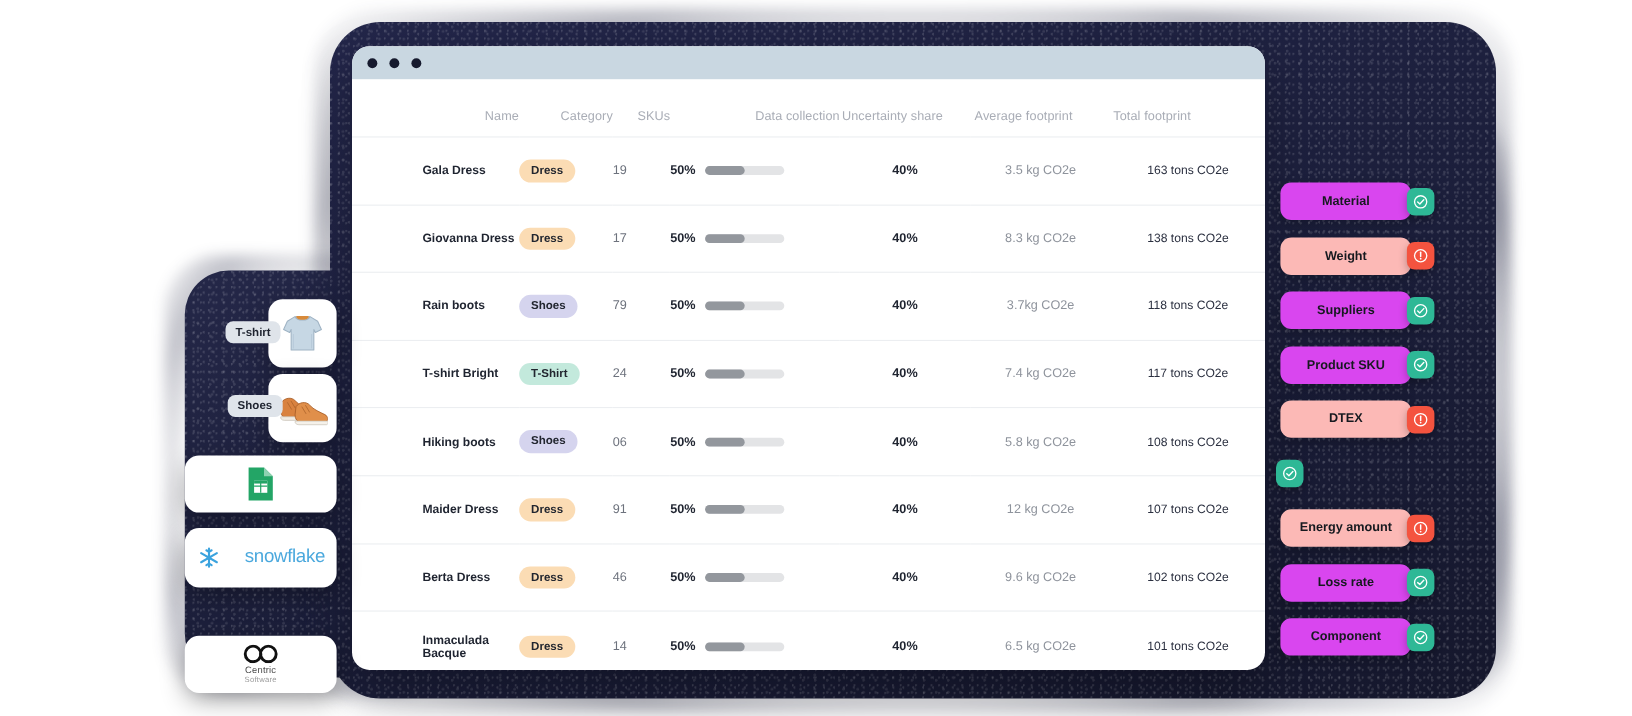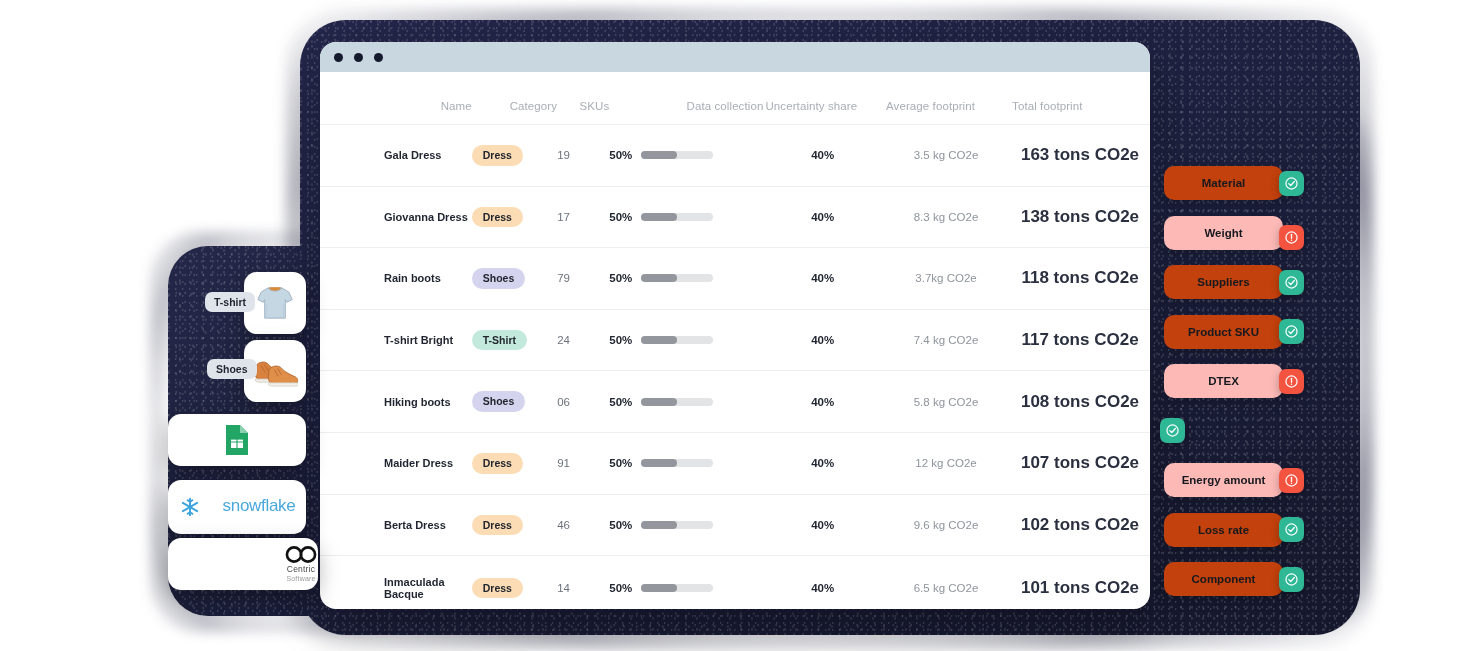--- a/index.html
+++ b/index.html
@@ -123,54 +123,54 @@
 
   .sku { font-size: 11.5px; color: #6d727d; font-weight: 400; }
 
   .dc { display: flex; align-items: center; gap: 9px; }
   .dc-label { font-size: 11.5px; font-weight: 700; color: #1f2430; }
   .track { flex: 1; height: 8px; border-radius: 4px; background: #e3e4e6; position: relative; max-width: 72px; }
   .fill  { position: absolute; left:0; top:0; bottom:0; border-radius: 4px; background: #93979d; }
 
   .unc { font-size: 11.5px; font-weight: 700; color: #1f2430; }
   .avg { font-size: 11.5px; color: #8e939c; font-weight: 400; }
-  .tot { font-size: 17px; color: #2b3040; font-weight: 700; }
+  .tot { font-size: 11px; color: #2b3040; font-weight: 400; }
 
   
   .lcard {
     position: absolute; background: #fff; border-radius: 13px;
     box-shadow: 0 8px 22px rgba(0,0,0,.30);
     display: flex; align-items: center; justify-content: center;
   }
   #lc-tshirt { left: 244px; top: 272px; width: 62px; height: 62px; }
   #lc-shoes  { left: 244px; top: 340px; width: 62px; height: 62px; }
   #lc-sheets { left: 168px; top: 414px; width: 138px; height: 52px; }
   #lc-snow   { left: 168px; top: 480px; width: 138px; height: 54px; }
-  #lc-centric{ left: 168px; top: 538px; width: 150px; height: 52px; justify-content: flex-end; }
+  #lc-centric{ left: 168px; top: 578px; width: 138px; height: 52px; }
 
   .chip {
     position: absolute; background: #dfe4ea; color: #1f2430;
     font-size: 10.5px; font-weight: 600; padding: 4px 9px; border-radius: 7px;
     white-space: nowrap;
   }
   #chip-tshirt { left: 205px; top: 292px; }
   #chip-shoes  { left: 207px; top: 359px; }
 
   
   .pill-row {
     position: absolute; display: flex; align-items: center;
     left: 1164px; width: 140px; height: 34px;
   }
   .pill {
     flex: 1; height: 34px; border-radius: 10px;
     display: flex; align-items: center; justify-content: center;
     font-size: 11.5px; font-weight: 700; color: #16191f;
     box-shadow: 0 4px 12px rgba(0,0,0,.22);
   }
-  .pill.ok   { background: #c2410c; }
+  .pill.ok   { background: #d946ef; }
   .pill.warn { background: #fcb9b6; }
   .stat {
     width: 25px; height: 25px; border-radius: 7px; margin-left: -4px;
     display: flex; align-items: center; justify-content: center; flex: 0 0 25px;
     position: relative; z-index: 2;
     box-shadow: 0 3px 8px rgba(0,0,0,.28);
   }
   .stat.ok   { background: #2eb896; }
   .stat.warn { background: #f4533f; }
   .stat svg { display: block; }
@@ -422,21 +422,21 @@
   <div id="pill-stack">
       <div class="pill-row" style="top: 166px;">
         <span class="pill ok">Material</span>
         <span class="stat ok">
           <svg width="15" height="15" viewBox="0 0 20 20">
             <circle cx="10" cy="10" r="7.4" fill="none" stroke="#fff" stroke-width="1.6"></circle>
             <path d="M6.4 10.2 L9 12.6 L13.8 7.4" fill="none" stroke="#fff" stroke-width="1.7" stroke-linecap="round" stroke-linejoin="round"></path>
           </svg>
         </span>
       </div>
-      <div class="pill-row" style="top: 215.5px; align-items: flex-end;">
+      <div class="pill-row" style="top: 215.5px;">
         <span class="pill warn">Weight</span>
         <span class="stat warn">
           <svg width="15" height="15" viewBox="0 0 20 20">
             <circle cx="10" cy="10" r="7.4" fill="none" stroke="#fff" stroke-width="1.6"></circle>
             <path d="M10 5.8 V11" stroke="#fff" stroke-width="1.8" stroke-linecap="round"></path>
             <circle cx="10" cy="13.6" r="1.05" fill="#fff"></circle>
           </svg>
         </span>
       </div>
       <div class="pill-row" style="top: 265px;">

